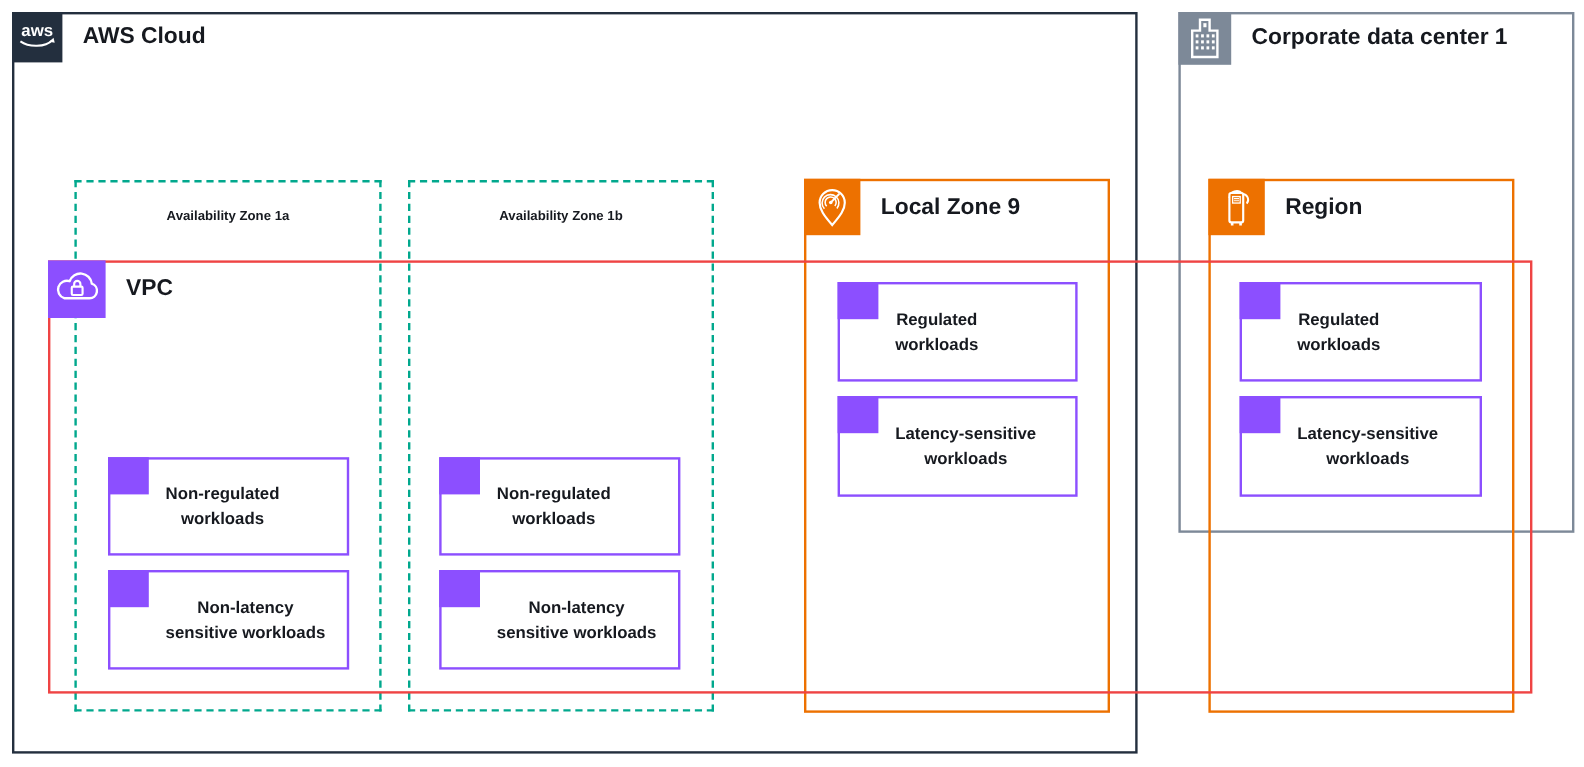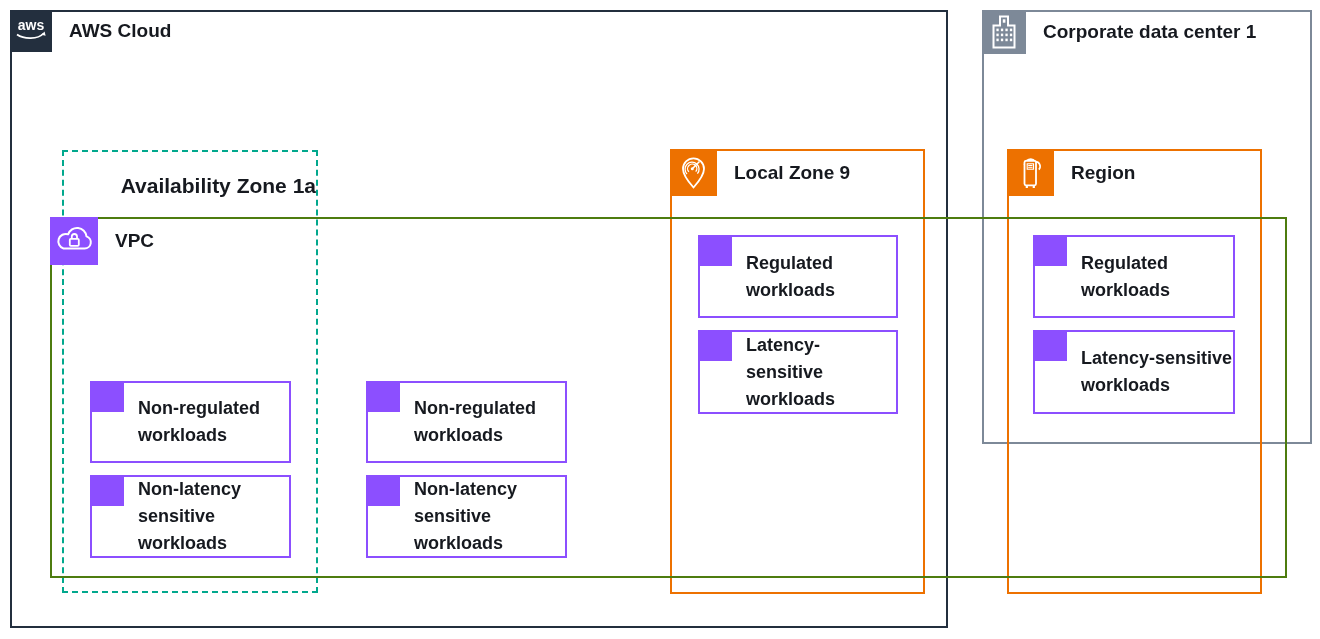--- a/index.html
+++ b/index.html
@@ -7,45 +7,45 @@
     position:relative;width:1320px;height:639px;background:#ffffff;
     font-family:"Liberation Sans",sans-serif;color:#16191F;overflow:hidden;
   }
   .zone{position:absolute;box-sizing:border-box;}
   
   #aws-cloud{left:10px;top:10px;width:938px;height:618px;border:2px solid #232F3E;z-index:2;}
   #corporate-dc{left:982px;top:10px;width:330px;height:434px;border:2px solid #7D8998;z-index:2;}
   #region{left:33px;top:70px;width:587px;height:538px;border:2px dashed #01A88D;z-index:1;}
   #az1a{left:62px;top:150px;width:256px;height:443px;border:2px dashed #01A88D;z-index:1;}
   #az1b{left:340px;top:150px;width:255px;height:443px;border:2px dashed #01A88D;z-index:1;}
-  #vpc{left:50px;top:217px;width:1237px;height:361px;border:2px solid #4d7c0f;z-index:5;}
+  #vpc{left:40px;top:217px;width:1237px;height:361px;border:2px solid #ef4444;z-index:5;}
   #local-zone{left:670px;top:149px;width:255px;height:445px;border:2px solid #ED7100;z-index:2;}
   #outpost{left:1007px;top:149px;width:255px;height:445px;border:2px solid #ED7100;z-index:2;}
 
   
   .hdr{position:absolute;left:-2px;top:-2px;display:flex;align-items:center;gap:17px;z-index:7;}
   .ic{display:flex;align-items:center;justify-content:center;flex:0 0 auto;}
   .ic-aws{width:42px;height:42px;background:#232F3E;}
   .ic-region{width:47px;height:47px;background:#01A88D;}
   .ic-vpc{width:48px;height:48px;background:#8C4FFF;}
   .ic-lz{width:47px;height:47px;background:#ED7100;}
   .ic-op{width:47px;height:47px;background:#ED7100;}
   .ic-dc{width:44px;height:44px;background:#7D8998;}
   .lbl{font-size:19px;font-weight:700;white-space:nowrap;color:#16191F;}
 
   
-  .az-label{display:block;padding-top:22px;text-align:right;font-size:21px;font-weight:700;color:#16191F;}
+  .az-label{display:block;padding-top:22px;text-align:center;font-size:11px;font-weight:700;color:#16191F;}
 
   
   .workload{
     position:absolute;box-sizing:border-box;border:2px solid #8C4FFF;background:#fff;
     display:flex;align-items:center;z-index:6;
   }
   .corner{position:absolute;left:-2px;top:-2px;width:34px;height:31px;background:#8C4FFF;}
-  .wl{margin-left:46px;font-size:18px;font-weight:700;line-height:1.5;white-space:pre-line;color:#16191F;}
+  .wl{margin-left:46px;font-size:14px;font-weight:700;line-height:1.5;white-space:pre-line;color:#16191F;text-align:center;}
 
   #w-az1a-1{left:90px;top:381px;width:201px;height:82px;}
   #w-az1a-2{left:90px;top:475px;width:201px;height:83px;}
   #w-az1b-1{left:366px;top:381px;width:201px;height:82px;}
   #w-az1b-2{left:366px;top:475px;width:201px;height:83px;}
   #w-lz-1{left:698px;top:235px;width:200px;height:83px;}
   #w-lz-2{left:698px;top:330px;width:200px;height:84px;}
   #w-op-1{left:1033px;top:235px;width:202px;height:83px;}
   #w-op-2{left:1033px;top:330px;width:202px;height:84px;}
 </style>
@@ -89,20 +89,23 @@
           </g>
         </svg>
       </span>
       <span class="lbl">Corporate data center 1</span>
     </div>
   </div>
 
 
   <div class="zone" id="az1a">
     <span class="az-label">Availability Zone 1a</span>
+  </div>
+  <div class="zone" id="az1b">
+    <span class="az-label">Availability Zone 1b</span>
   </div>
 
   <div class="zone" id="vpc">
     <div class="hdr">
       <span class="ic ic-vpc">
         <svg width="48" height="48" viewBox="0 0 48 48">
           <path d="M13.5 31.5h21a6.2 6.2 0 0 0 2-12.1 9.5 9.5 0 0 0-18.4-2.1 6.9 6.9 0 0 0-4.6 14.2z" fill="none" stroke="#fff" stroke-width="2" stroke-linejoin="round"></path>
           <rect x="19.8" y="21.8" width="9" height="7" rx="1" fill="none" stroke="#fff" stroke-width="1.8"></rect>
           <path d="M21.8 21.8v-2.2a2.6 2.6 0 0 1 5.2 0v2.2" fill="none" stroke="#fff" stroke-width="1.8"></path>
         </svg>

